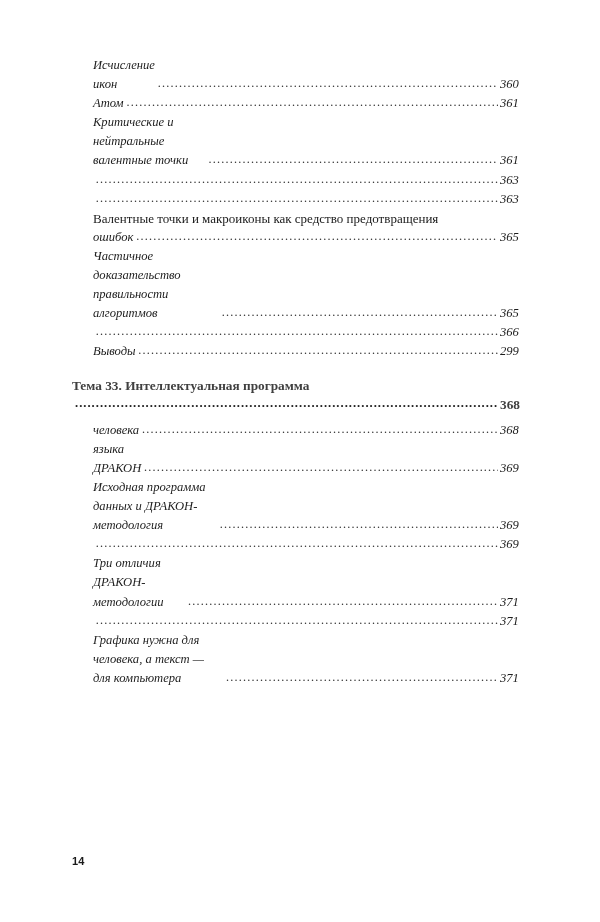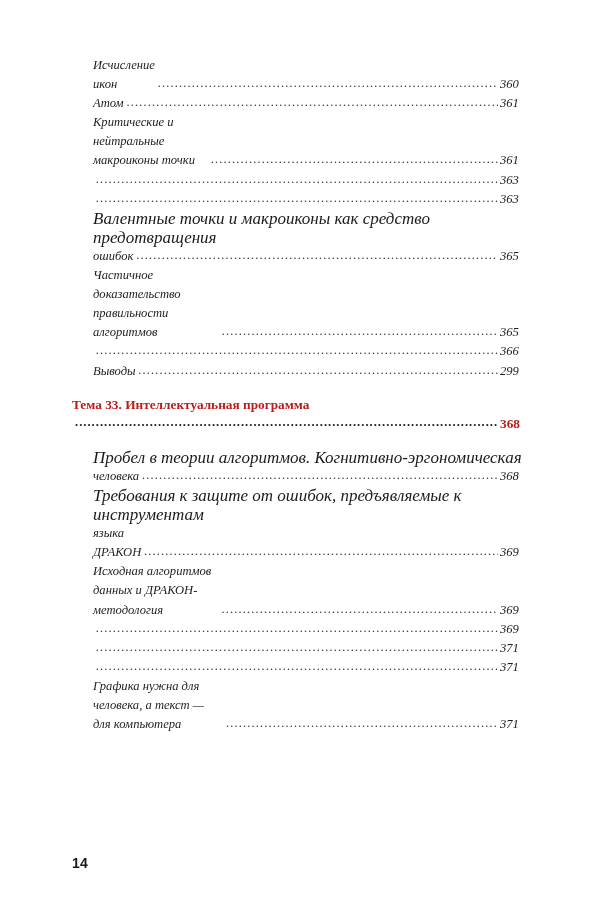--- a/index.html
+++ b/index.html
@@ -75,34 +75,33 @@
   .sub {
     margin-left: 21px;
     width: 433px;
   }
   .sub .pg { color: #1d1d1d; }
 
   
   .wrapline {
     margin-left: 21px;
     width: 433px;
-    font-size: 17px;
+    font-size: 13px;
     line-height: 19.1px;
-    font-style: italic;
   }
 
   
   .theme {
     font-weight: bold;
     font-size: 13.3px;
     line-height: 19.6px;
     width: 454px;
     margin-top: 14px;
-    margin-bottom: 14px;
-    color: #b91c1c;
+    margin-bottom: 6px;
+    color: #404040;
   }
   .theme .leader {
     letter-spacing: 1.0px;
     font-weight: bold;
     color: #222;
     bottom: 1px;
   }
   .theme .pg { font-weight: bold; }
   .theme-wrap {
     font-weight: bold;
@@ -110,21 +109,21 @@
     line-height: 19.6px;
   }
 
   
   .folio {
     position: absolute;
     left: 72px;
     top: 855px;
     font-family: "Liberation Sans", "DejaVu Sans", sans-serif;
     font-weight: bold;
-    font-size: 14px;
+    font-size: 11px;
     color: #1a1a1a;
     letter-spacing: 0.2px;
   }
 </style>
 </head>
 <body>
 
 <div class="page">
   <div class="toc">
 
@@ -138,21 +137,21 @@
       </div>
       <div class="entry sub">
         <div class="entry-line">
           <span class="label">Атом</span>
           <span class="leader"></span>
           <span class="pg">361</span>
         </div>
       </div>
       <div class="entry sub">
         <div class="entry-line">
-          <span class="label">Критические и нейтральные макроиконы точки</span>
+          <span class="label">Критические и нейтральные валентные точки</span>
           <span class="leader"></span>
           <span class="pg">361</span>
         </div>
       </div>
       <div class="entry sub">
         <div class="entry-line">
           <span class="leader"></span>
           <span class="pg">363</span>
         </div>
       </div>
@@ -196,53 +195,52 @@
 
     <div>
       <div class="theme">
         <div class="theme-wrap">Тема 33. Интеллектуальная программа</div>
         <div class="entry-line">
           <span class="leader"></span>
           <span class="pg">368</span>
         </div>
       </div>
 
-      <div class="wrapline">Пробел в теории алгоритмов. Когнитивно-эргономическая</div>
       <div class="entry sub">
         <div class="entry-line">
           <span class="label">человека</span>
           <span class="leader"></span>
           <span class="pg">368</span>
         </div>
       </div>
 
-      <div class="wrapline">Требования к защите от ошибок, предъявляемые к инструментам</div>
       <div class="entry sub">
         <div class="entry-line">
           <span class="label">языка ДРАКОН</span>
           <span class="leader"></span>
           <span class="pg">369</span>
         </div>
       </div>
 
       <div class="entry sub">
         <div class="entry-line">
-          <span class="label">Исходная алгоритмов данных и ДРАКОН-методология</span>
+          <span class="label">Исходная программа данных и ДРАКОН-методология</span>
           <span class="leader"></span>
           <span class="pg">369</span>
         </div>
       </div>
       <div class="entry sub">
         <div class="entry-line">
           <span class="leader"></span>
           <span class="pg">369</span>
         </div>
       </div>
       <div class="entry sub">
         <div class="entry-line">
+          <span class="label">Три отличия ДРАКОН-методологии</span>
           <span class="leader"></span>
           <span class="pg">371</span>
         </div>
       </div>
       <div class="entry sub">
         <div class="entry-line">
           <span class="leader"></span>
           <span class="pg">371</span>
         </div>
       </div>

